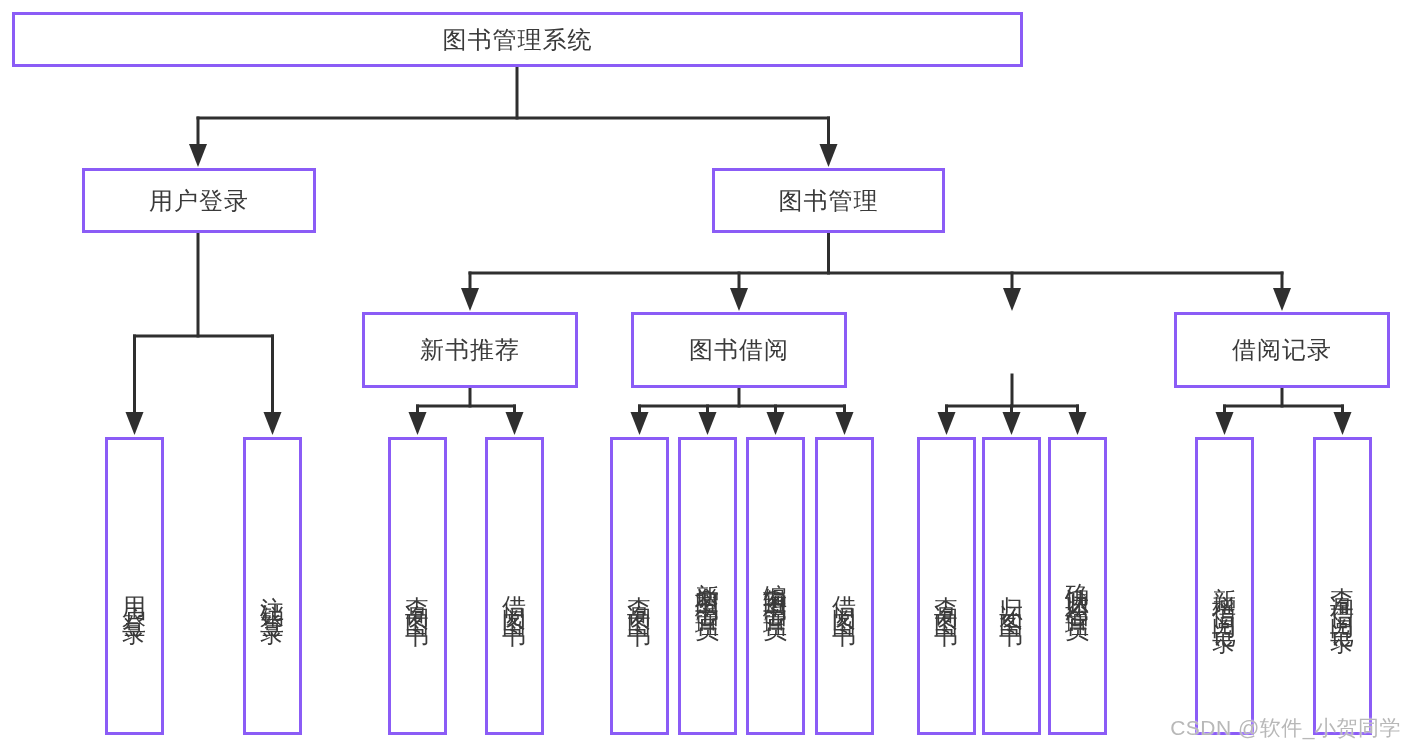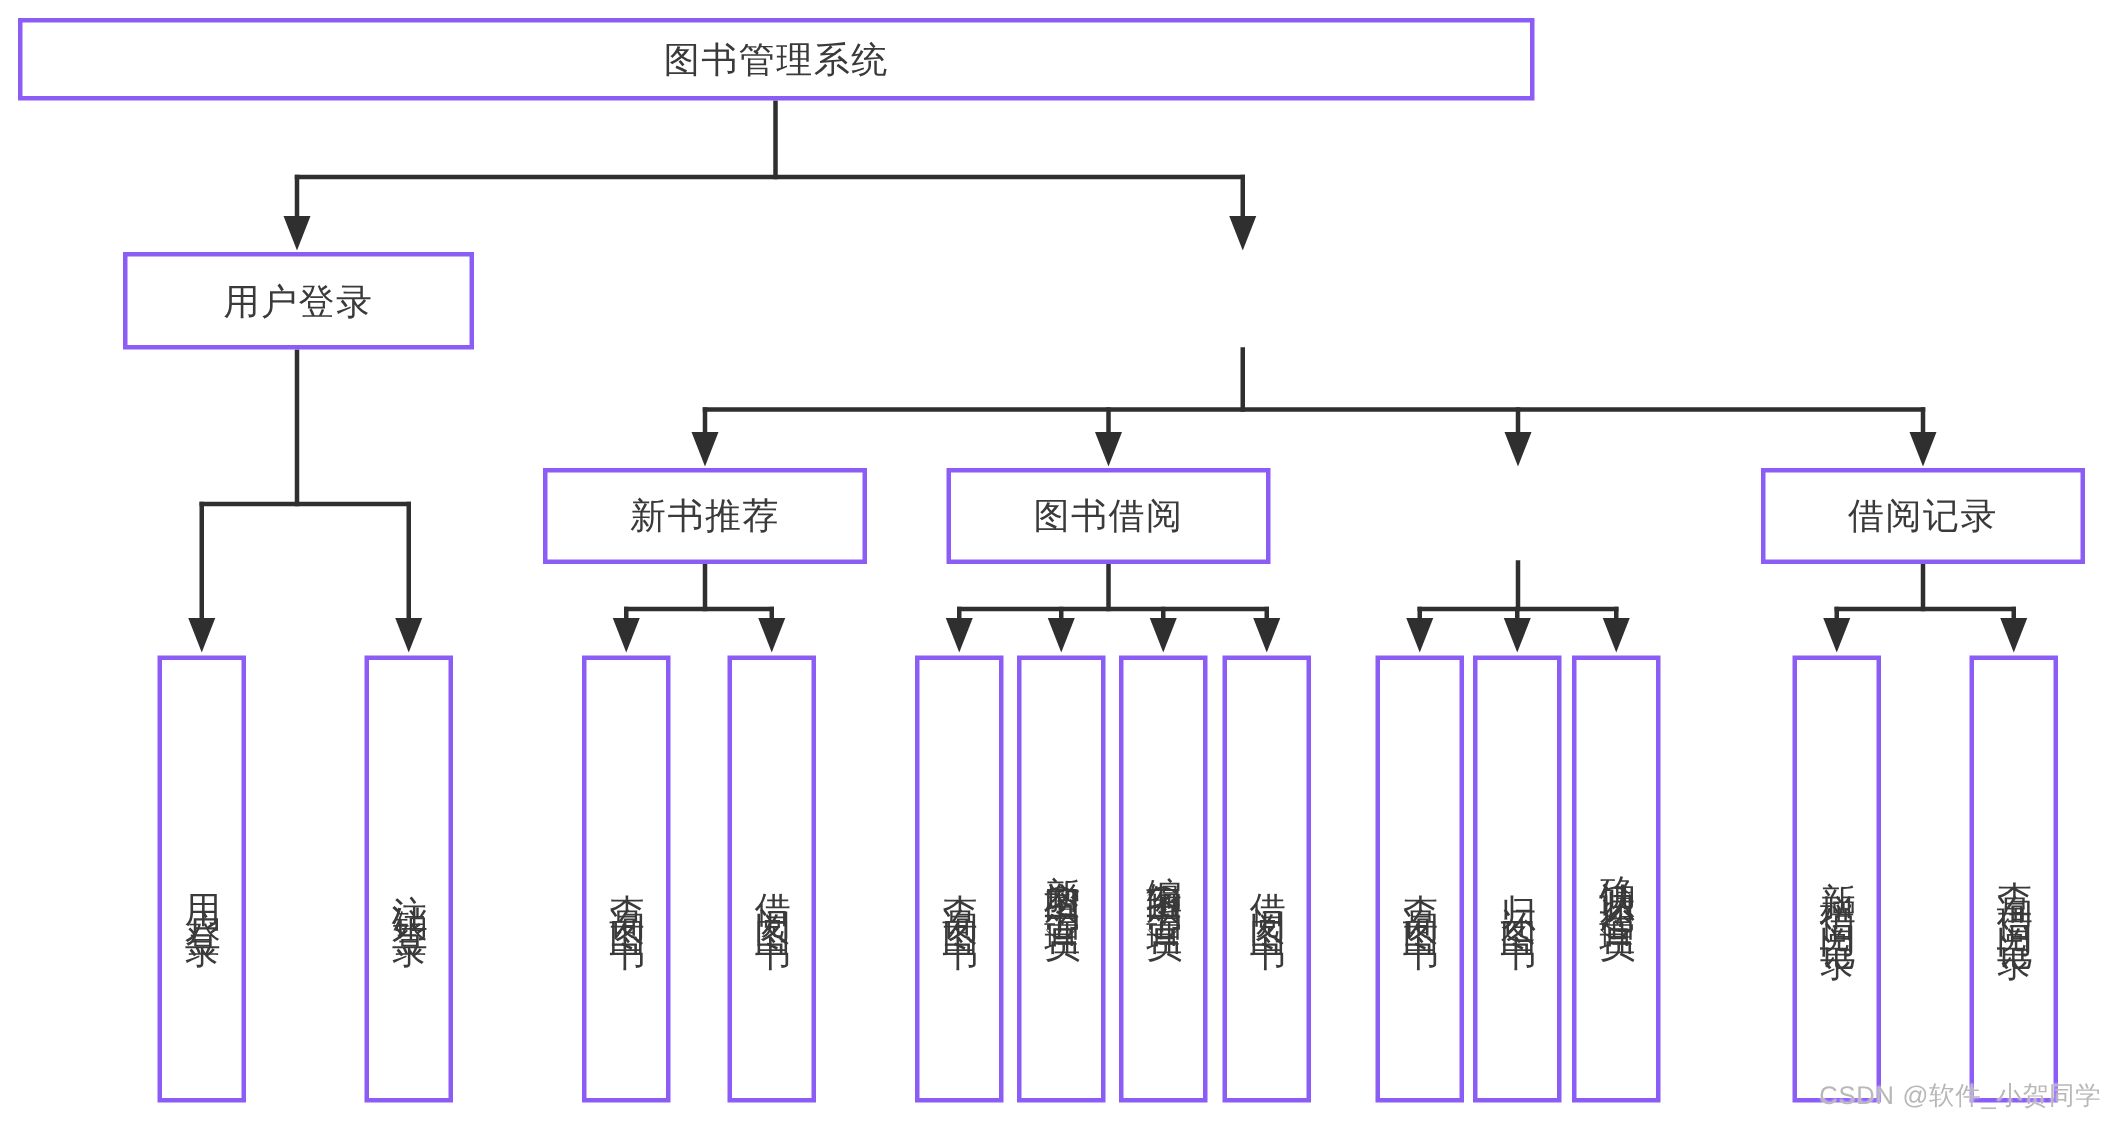--- a/index.html
+++ b/index.html
@@ -16,35 +16,35 @@
     box-sizing:border-box;
     background:#ffffff;
     border:3px solid #8b5cf6;
     display:flex;align-items:center;justify-content:center;
     color:#3a3a3a;
     z-index:2;
   }
   .hnode{font-size:24px;letter-spacing:1px;white-space:nowrap;}
   .root{left:12px;top:12px;width:1011px;height:55px;}
   .l2{top:168px;height:65px;}
-  .l3{top:312px;height:64px;}
+  .l3{top:312px;height:76px;}
   .leaf{top:437px;height:298px;width:59px;}
   .leaf--short{padding-top:18px;}
   .v-label{
     writing-mode:vertical-lr;
     text-orientation:mixed;
     font-size:24px;
     letter-spacing:9px;
     line-height:1.05;
     white-space:nowrap;
   }
   .leaf--long .v-label{letter-spacing:5px;}
   .watermark{
     position:absolute;right:4px;bottom:5px;
-    font-size:17px;letter-spacing:0.5px;
+    font-size:21px;letter-spacing:0.5px;
     color:#b8b8b8;
     text-shadow:0 0 2px #ffffff;
     z-index:3;
     white-space:nowrap;
   }
 </style>
 </head>
 <body>
 
 <div class="canvas">
@@ -117,20 +117,23 @@
     </g>
   </svg>
 
   <div class="node hnode root">
     <span>图书管理系统</span>
   </div>
 
   <div class="node hnode l2" style="left:82px;width:234px;">
     <span>用户登录</span>
   </div>
+  <div class="node hnode l2" style="left:712px;width:233px;">
+    <span>图书管理</span>
+  </div>
 
   <div class="node hnode l3" style="left:362px;width:216px;">
     <span>新书推荐</span>
   </div>
   <div class="node hnode l3" style="left:631px;width:216px;">
     <span>图书借阅</span>
   </div>
   <div class="node hnode l3" style="left:1174px;width:216px;">
     <span>借阅记录</span>
   </div>

